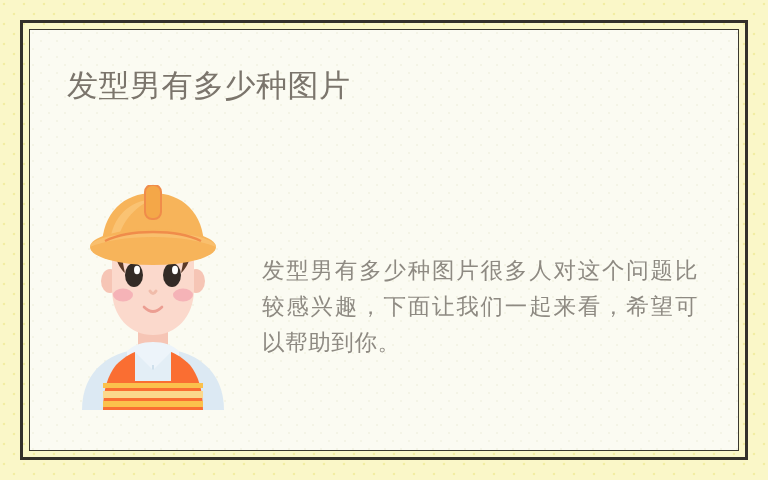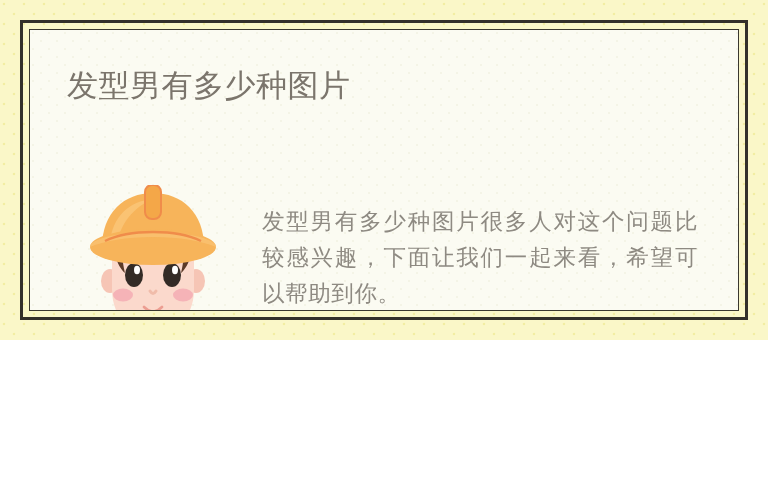--- a/index.html
+++ b/index.html
@@ -10,21 +10,21 @@
     width: 768px;
     height: 480px;
     overflow: hidden;
     font-family: "Liberation Sans", sans-serif;
   }
 
   
   #page {
     position: relative;
     width: 768px;
-    height: 340px;
+    height: 480px;
     background-color: #FAF7C8;
     background-image:
       radial-gradient(circle at 4px 4px, #F2EDA2 1.4px, rgba(0,0,0,0) 1.6px),
       radial-gradient(circle at 14px 14px, #F2EDA2 1.4px, rgba(0,0,0,0) 1.6px);
     background-size: 20px 20px, 20px 20px;
     box-sizing: border-box;
   }
 
   
   #outer-frame {
@@ -67,21 +67,21 @@
     white-space: nowrap;
   }
 
   
   #content-row {
     position: absolute;
     left: 37px;
     top: 150px;
     right: 40px;
     display: flex;
-    align-items: flex-start;
+    align-items: center;
   }
 
   
   #illustration {
     position: relative;
     width: 162px;
     height: 225px;
     flex: 0 0 162px;
     margin-top: 5px;
     margin-left: 5px;

